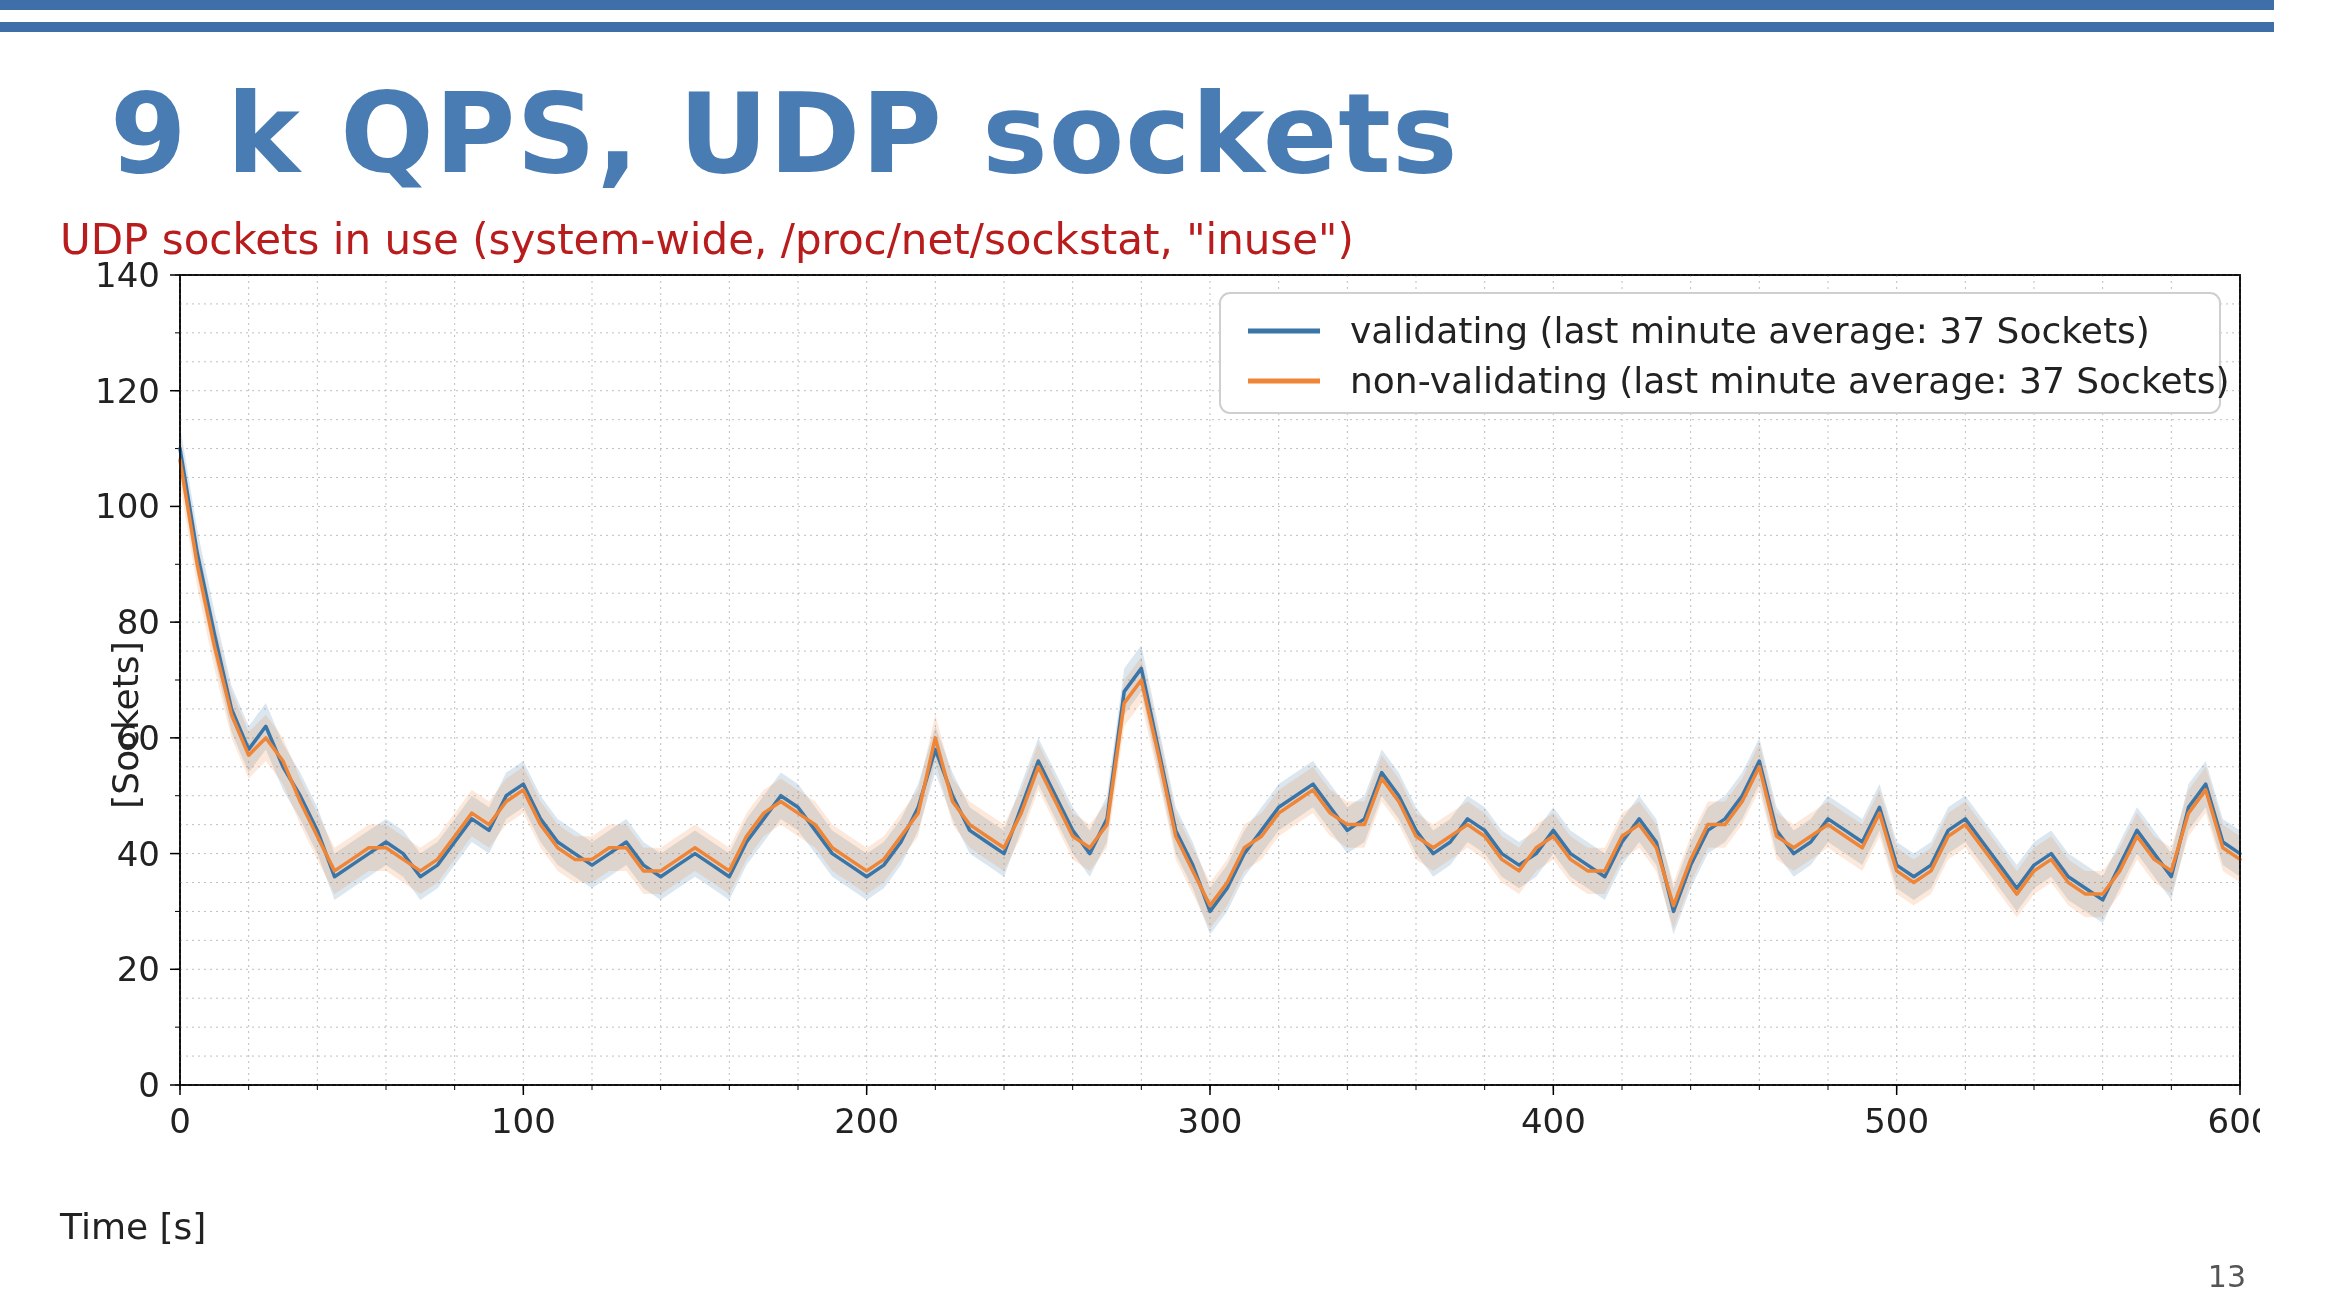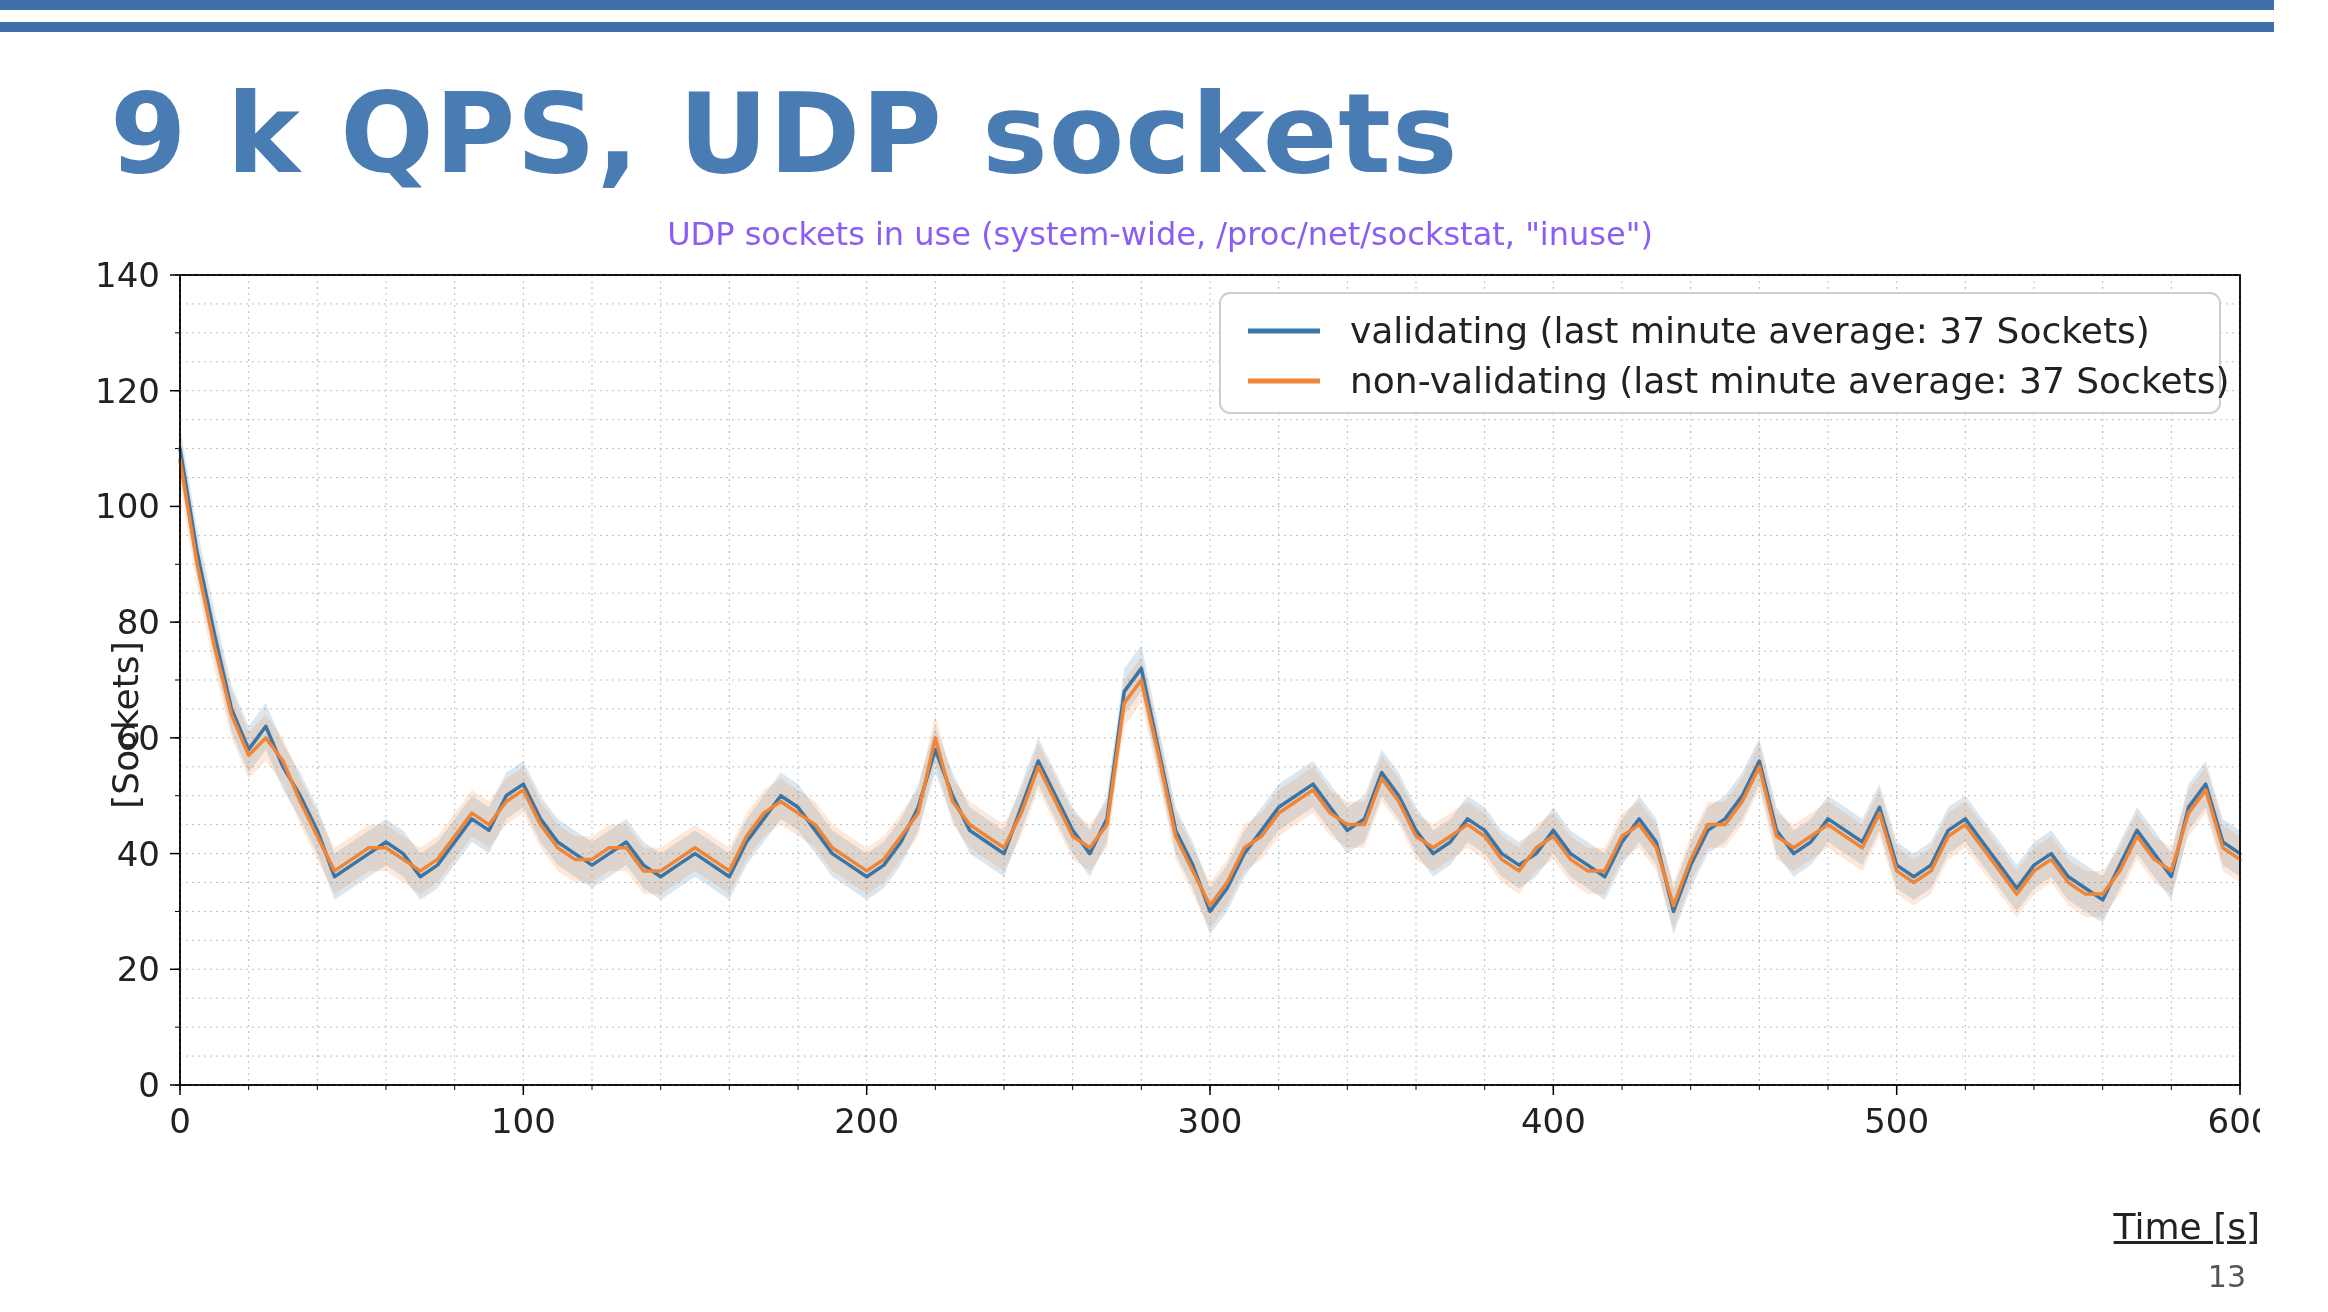--- a/index.html
+++ b/index.html
@@ -41,42 +41,41 @@
     left: 60px;
     top: 215px;
     width: 2200px;
     height: 1020px;
   }
 
   .chart-title {
     position: absolute;
     left: 0; right: 0;
     top: 0;
-    text-align: center;
-    font-size: 32px;
-    color: #8b5cf6;
+    text-align: left;
+    font-size: 42px;
+    color: #b91c1c;
   }
 
   .ylabel {
     position: absolute;
     left: -18px;
     top: 50%;
     transform: translateY(-50%) rotate(-90deg);
     transform-origin: center;
     font-size: 36px;
     color: #222;
   }
   .xlabel {
     position: absolute;
     left: 0; right: 0;
     bottom: -12px;
-    text-align: right;
+    text-align: left;
     font-size: 36px;
     color: #222;
-    text-decoration: underline;
   }
 
   .pagenum {
     position: absolute;
     right: 28px;
     bottom: 18px;
     font-size: 30px;
     color: #555;
   }
 

